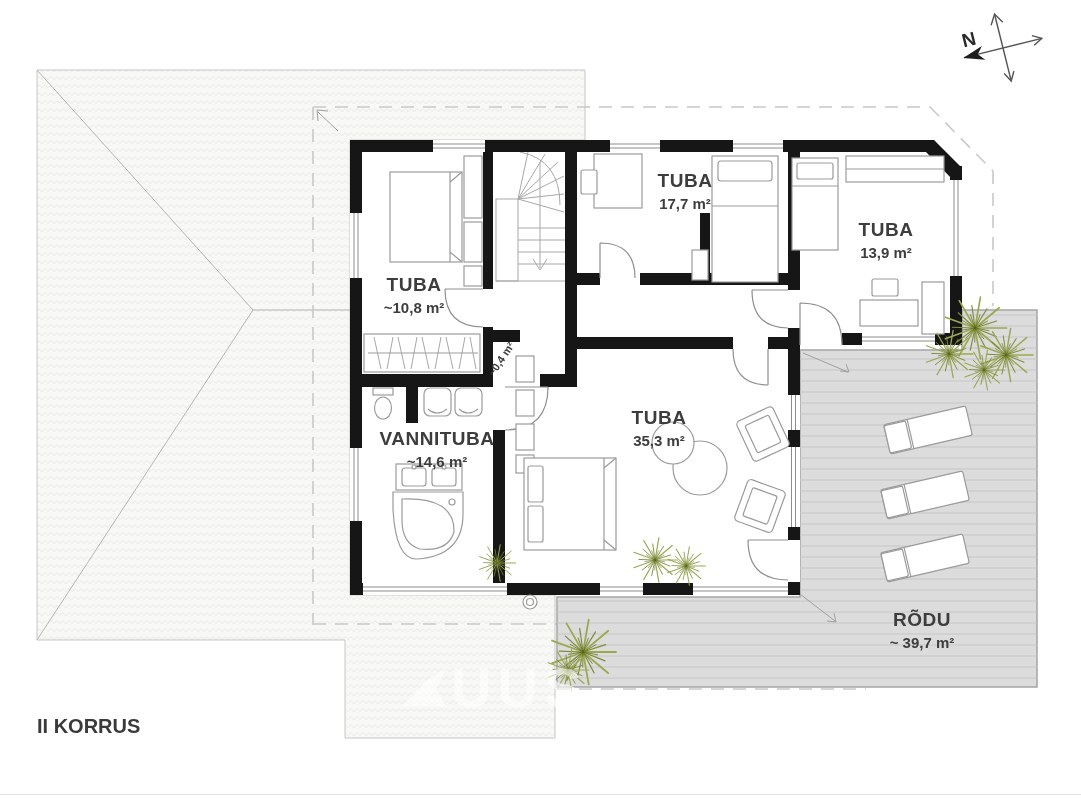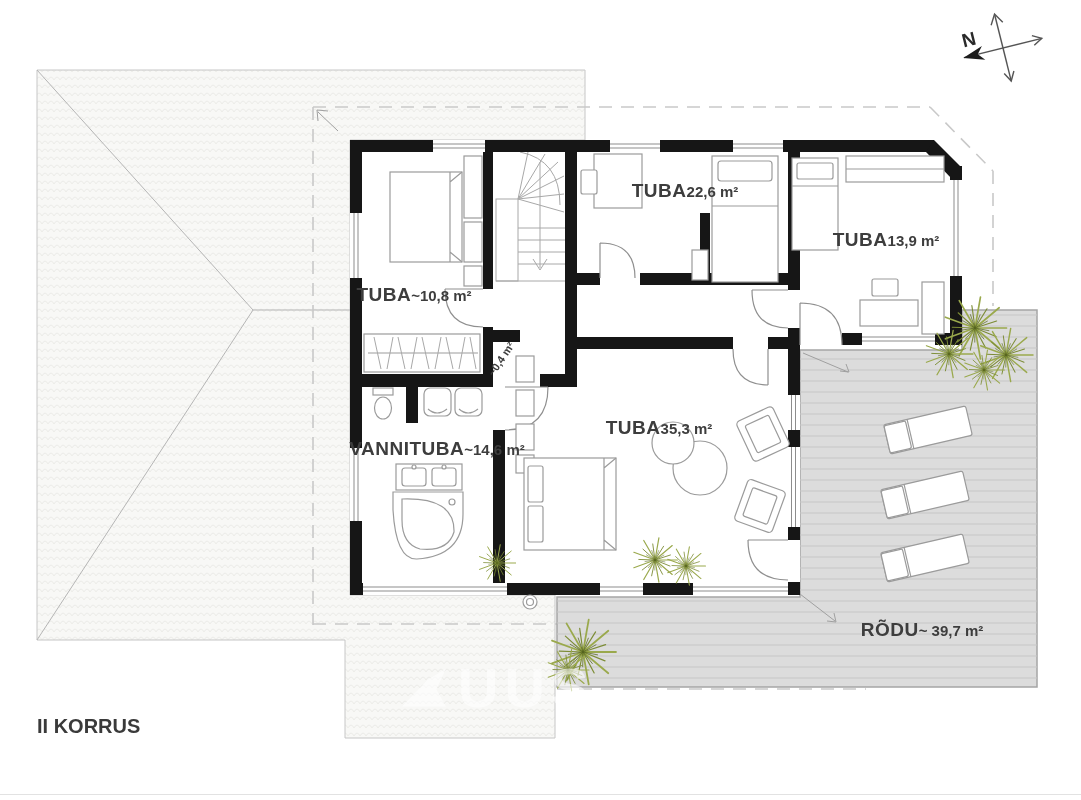--- a/index.html
+++ b/index.html
@@ -26,38 +26,38 @@
   .plant-outer{stroke:#9aa94c;stroke-width:1.6;}
   .plant-mid{stroke:#7c8c35;stroke-width:1.5;}
   .plant-inner{stroke:#55631f;stroke-width:1.4;}
   .compass-line{stroke:#555;stroke-width:1.4;fill:none;}
   .compass-solid{fill:#1d1d1d;stroke:none;}
   .compass-n{font-weight:bold;font-size:19px;fill:#2a2a2a;font-family:"Liberation Sans",sans-serif;}
 
   .room-label{
     position:absolute;
     transform:translate(-50%,-50%);
-    display:flex;flex-direction:row;align-items:center;
+    display:flex;flex-direction:column;align-items:center;
     color:#3d3d3d;line-height:1.3;text-align:center;white-space:nowrap;
   }
   .room-label .rn{font-size:19px;font-weight:bold;letter-spacing:0.5px;}
   .room-label .ra{font-size:15px;font-weight:bold;}
   .shaft-label{
     position:absolute;left:501px;top:359px;
     transform:translate(-50%,-50%) rotate(-56deg);
     font-size:11px;font-weight:bold;color:#3d3d3d;white-space:nowrap;
   }
   #title-block{
     position:absolute;left:37px;top:651px;
     color:#3a3a3a;font-size:20px;font-weight:bold;line-height:1.5;
     white-space:pre-wrap;
   }
   #watermark{
     position:absolute;left:402px;top:655px;
-    display:flex;align-items:center;gap:12px;
+    display:flex;align-items:center;gap:5px;
     color:rgba(255,255,255,0.6);
     font-size:56px;font-weight:bold;letter-spacing:6px;
     pointer-events:none;
   }
   #watermark .wm-mark{
     width:44px;height:38px;background:rgba(255,255,255,0.6);
     clip-path:polygon(0 100%,58% 30%,100% 0,78% 55%,100% 100%);
   }
   #bottom-rule{
     position:absolute;left:0;top:794px;width:1081px;height:1px;
@@ -334,21 +334,21 @@
     <text class="compass-n" x="-38" y="-10">N</text>
   </g>
 </svg>
 
 <div class="room-label" style="left:414px;top:295px">
   <span class="rn">TUBA</span>
   <span class="ra">~10,8 m²</span>
 </div>
 <div class="room-label" style="left:685px;top:191px">
   <span class="rn">TUBA</span>
-  <span class="ra">22,6 m²</span>
+  <span class="ra">17,7 m²</span>
 </div>
 <div class="room-label" style="left:886px;top:240px">
   <span class="rn">TUBA</span>
   <span class="ra">13,9 m²</span>
 </div>
 <div class="room-label" style="left:437px;top:449px">
   <span class="rn">VANNITUBA</span>
   <span class="ra">~14,6 m²</span>
 </div>
 <div class="room-label" style="left:659px;top:428px">

